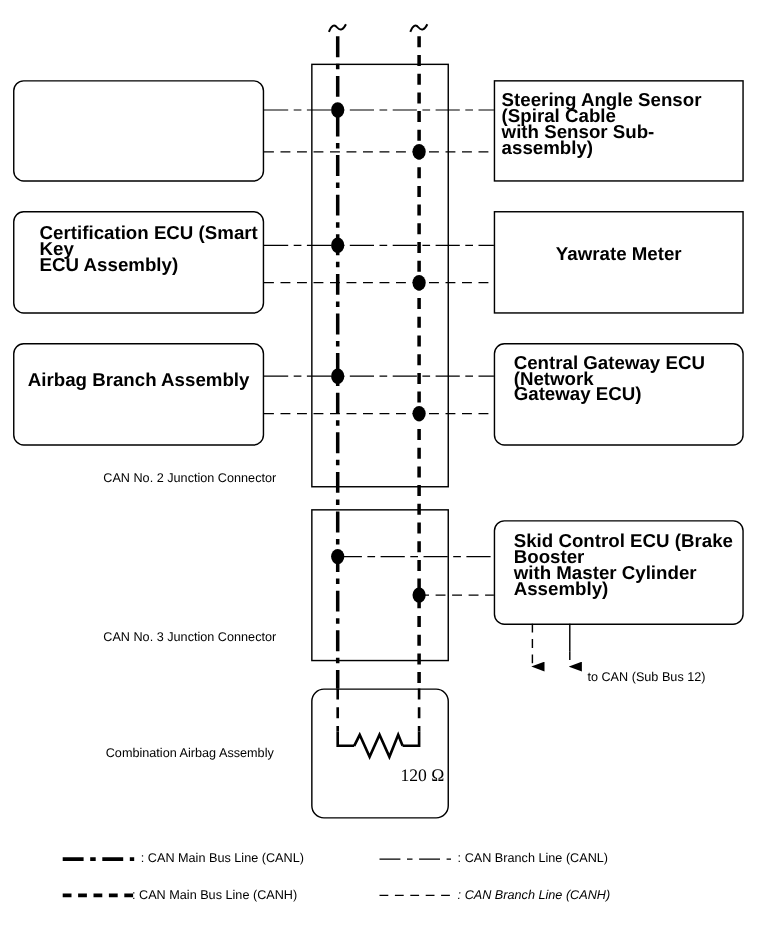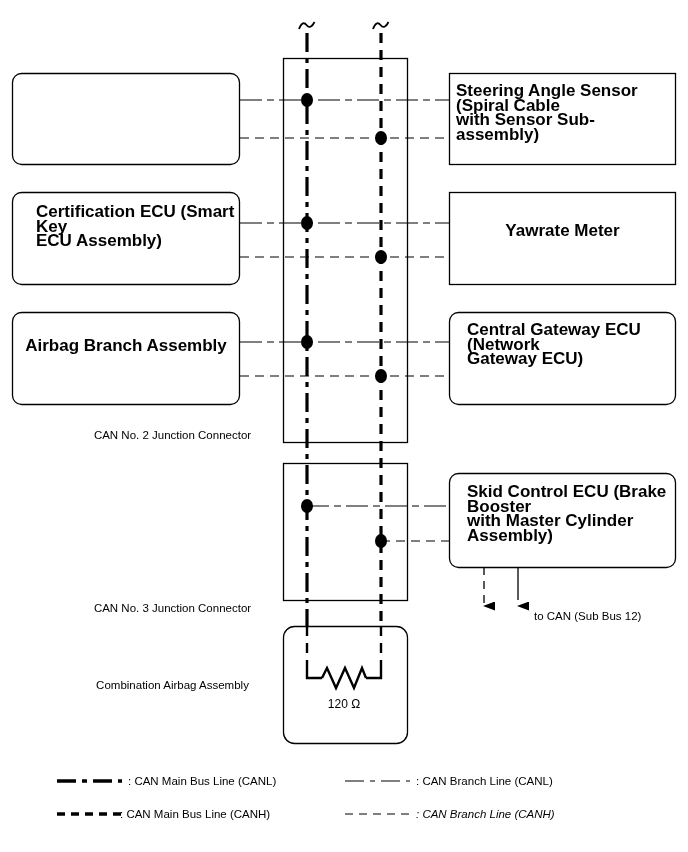--- a/index.html
+++ b/index.html
@@ -53,24 +53,25 @@
     text-align: center;
   }
   .arrow-label {
     position: absolute;
     font-size: 11.5px;
     color: #000;
     white-space: pre;
   }
   .res-label {
     position: absolute;
-    font-size: 12px;
-    color: #000;
-    text-align: center;
+    font-size: 16px;
+    color: #000;
+    text-align: right;
     width: 120px;
+    font-family: Liberation Serif, serif;
   }
 </style>
 </head>
 <body>
 
 <div id="canvas">
 
   <svg id="diagram-svg" width="688" height="852">
     <defs>
       <marker id="arrowhead" markerWidth="10" markerHeight="12" refX="4.5" refY="11" orient="auto" markerUnits="userSpaceOnUse">
@@ -174,21 +175,21 @@
   <div class="box-label label-center" style="left:450px; top:224px; width:225px;">Yawrate Meter</div>
 
   <div class="box-label label-left" style="left:467px; top:485px; width:205px;">Skid Control ECU (Brake Booster
 with Master Cylinder Assembly)</div>
 
   <div class="box-label label-left" style="left:467px; top:323px; width:205px;">Central Gateway ECU (Network
 Gateway ECU)</div>
 
   <div class="side-label" style="left:75px; top:416px; width:195px;margin-top:12px;">CAN No. 2 Junction Connector</div>
 
-  <div class="side-label" style="left:75px; top:573px; width:195px;margin-top:28px;">CAN No. 3 Junction Connector</div>
+  <div class="side-label" style="left:75px; top:573px; width:195px;">CAN No. 3 Junction Connector</div>
 
   <div class="side-label" style="left:75px; top:678px; width:195px;">Combination Airbag Assembly</div>
 
   <div class="res-label" style="left:284px; top:697px;">120 Ω</div>
 
   <div class="arrow-label" style="left:534px; top:610px;">to CAN (Sub Bus 12)</div>
 
   <div class="legend-text" style="left:128px; top:774px;">: CAN Main Bus Line (CANL)</div>
 
   <div class="legend-text" style="left:416px; top:774px;">: CAN Branch Line (CANL)</div>

